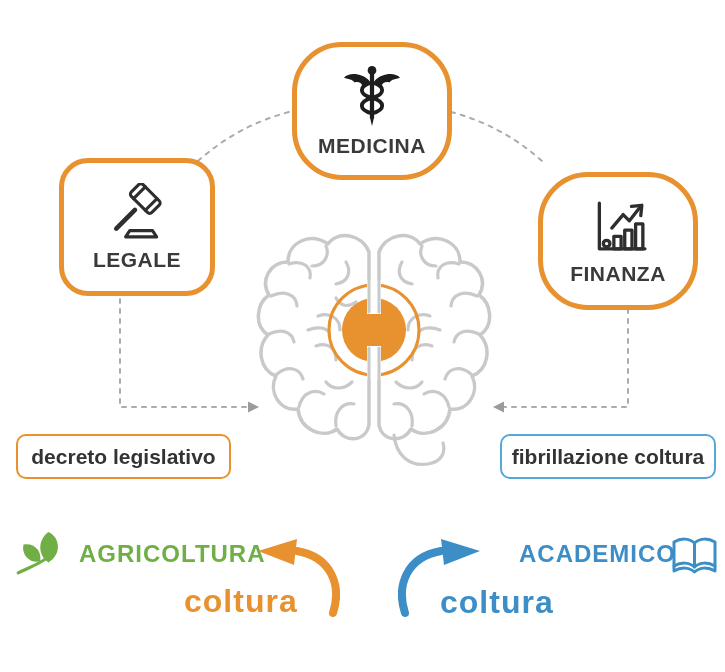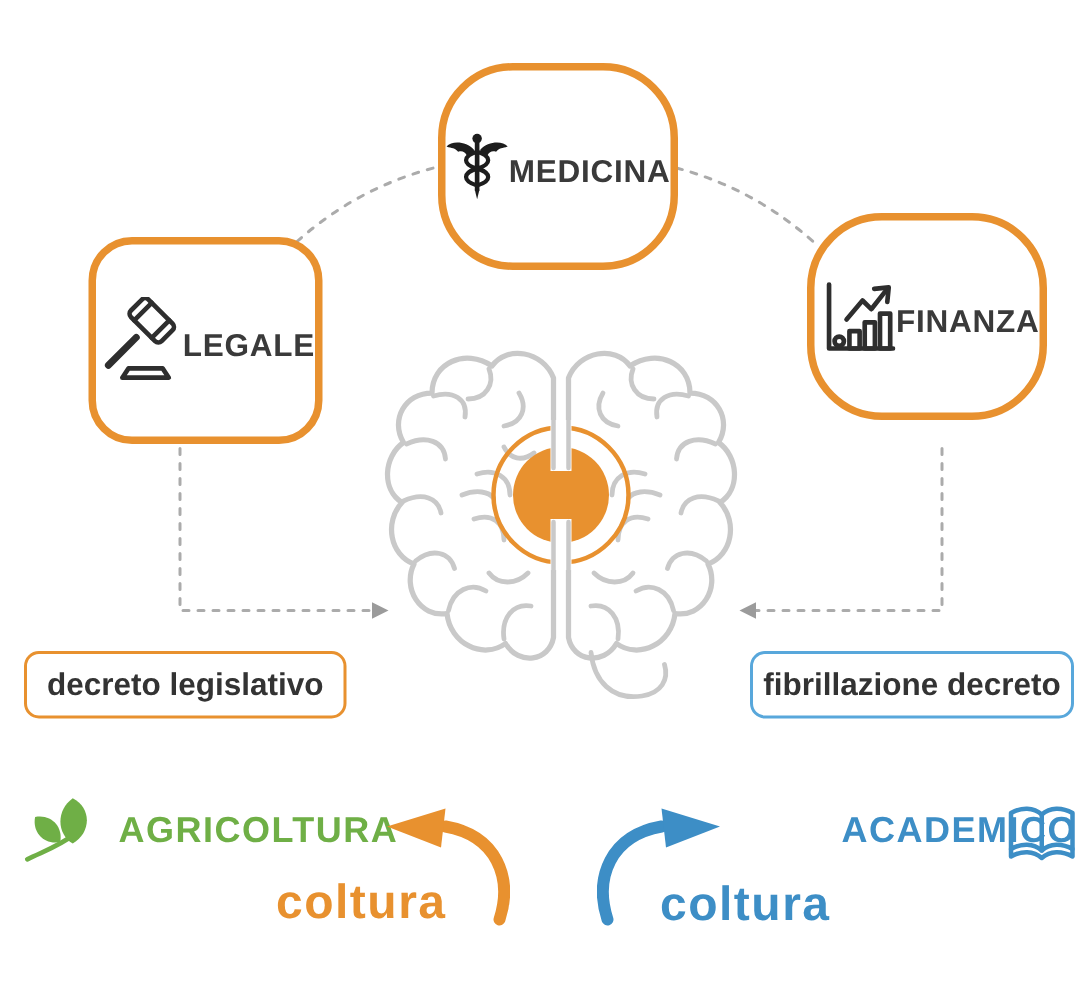--- a/index.html
+++ b/index.html
@@ -5,21 +5,21 @@
   html,body{margin:0;padding:0;background:#fff;}
   .canvas{
     position:relative;width:725px;height:672px;background:#ffffff;
     font-family:"Liberation Sans", sans-serif;overflow:hidden;
   }
   svg{display:block;}
   .overlay{position:absolute;left:0;top:0;pointer-events:none;}
 
   .bubble{
     position:absolute;background:#fff;border:5px solid #E8912F;border-radius:50px;
-    display:flex;flex-direction:row;align-items:center;justify-content:center;
+    display:flex;flex-direction:column;align-items:center;justify-content:center;
     box-sizing:border-box;
   }
   .bubble .label{
     font-size:21px;font-weight:700;color:#3a3a3a;letter-spacing:.5px;margin-top:7px;
   }
 
   .term-box{
     position:absolute;background:#fff;border-radius:10px;box-sizing:border-box;
     display:flex;align-items:center;justify-content:center;
     font-size:21px;font-weight:600;color:#333;
@@ -127,60 +127,60 @@
           <line x1="28" y1="7" x2="28" y2="23"></line>
           <line x1="44" y1="7" x2="44" y2="23"></line>
         </g>
         <line x1="26" y1="26" x2="8" y2="44" stroke-width="4.5"></line>
         <path d="M21,46 L43,46 L47,52 L17,52 Z"></path>
       </g>
     </svg>
     <span class="label">LEGALE</span>
   </div>
 
-  <div class="bubble" style="left:538px;top:142px;width:160px;height:138px;align-items:center;">
+  <div class="bubble" style="left:538px;top:172px;width:160px;height:138px;align-items:center;">
     <svg width="58" height="58" viewBox="0 0 56 56">
       <g stroke="#2e2e2e" stroke-width="3.2" fill="none" stroke-linejoin="round" stroke-linecap="round">
         <path d="M10,6 L10,50 L54,50"></path>
         <circle cx="17" cy="45" r="3.2"></circle>
         <rect x="24" y="38" width="7" height="12"></rect>
         <rect x="34.5" y="32" width="7" height="18"></rect>
         <rect x="45" y="26" width="7" height="24"></rect>
         <path d="M22,30 L33,17 L39,23 L50,9"></path>
         <path d="M41,9 L51,8 L50,18"></path>
       </g>
     </svg>
     <span class="label">FINANZA</span>
   </div>
 
   <div class="term-box orange" style="left:16px;top:434px;width:215px;height:45px;">
     <span>decreto legislativo</span>
   </div>
   <div class="term-box blue" style="left:500px;top:434px;width:216px;height:45px;">
-    <span>fibrillazione decreto</span>
+    <span>fibrillazione coltura</span>
   </div>
 
   <svg class="overlay" style="left:14px;top:530px;" width="46" height="46" viewBox="0 0 44 44">
     <path d="M4,41 C14,36 24,33 34,25" stroke="#6FAF46" stroke-width="3" fill="none" stroke-linecap="round"></path>
     <path d="M33,2 C45,8 45,24 33,31 C23,25 22,10 33,2 Z" fill="#6FAF46"></path>
     <path d="M9,14 C19,12 27,20 25,30 C15,32 7,24 9,14 Z" fill="#6FAF46"></path>
   </svg>
   <span class="cat-label green" style="left:79px;top:540px;">AGRICOLTURA</span>
   <svg class="overlay" style="left:245px;top:537px;" width="95" height="85" viewBox="0 0 95 85">
     <path d="M88,76 C97,48 86,20 52,14" stroke="#E8912F" stroke-width="8" fill="none" stroke-linecap="round"></path>
     <polygon points="13,14 52,2 49,28" fill="#E8912F"></polygon>
   </svg>
   <span class="word-label orange" style="left:184px;top:583px;">coltura</span>
 
   <svg class="overlay" style="left:398px;top:537px;" width="95" height="85" viewBox="0 0 95 85">
     <path d="M7,76 C-2,48 9,20 43,14" stroke="#3D8EC6" stroke-width="8" fill="none" stroke-linecap="round"></path>
     <polygon points="82,14 43,2 46,28" fill="#3D8EC6"></polygon>
   </svg>
   <span class="word-label blue" style="left:440px;top:584px;">coltura</span>
-  <span class="cat-label blue" style="left:519px;top:540px;margin-left:42px;">ACADEMICO</span>
+  <span class="cat-label blue" style="left:519px;top:540px;">ACADEMICO</span>
   <svg class="overlay" style="left:671px;top:535px;" width="47" height="42" viewBox="0 0 47 42">
     <g stroke="#3D8EC6" stroke-width="3" fill="none" stroke-linejoin="round" stroke-linecap="round">
       <path d="M3,7 C10,3 18,3 23.5,8 C29,3 37,3 44,7 L44,31 C37,27 29,27 23.5,32 C18,27 10,27 3,31 Z"></path>
       <line x1="23.5" y1="8" x2="23.5" y2="32"></line>
       <path d="M3,31 L3,36 C10,32 18,32 23.5,37 C29,32 37,32 44,36 L44,31"></path>
     </g>
   </svg>
 
 </div>
 

